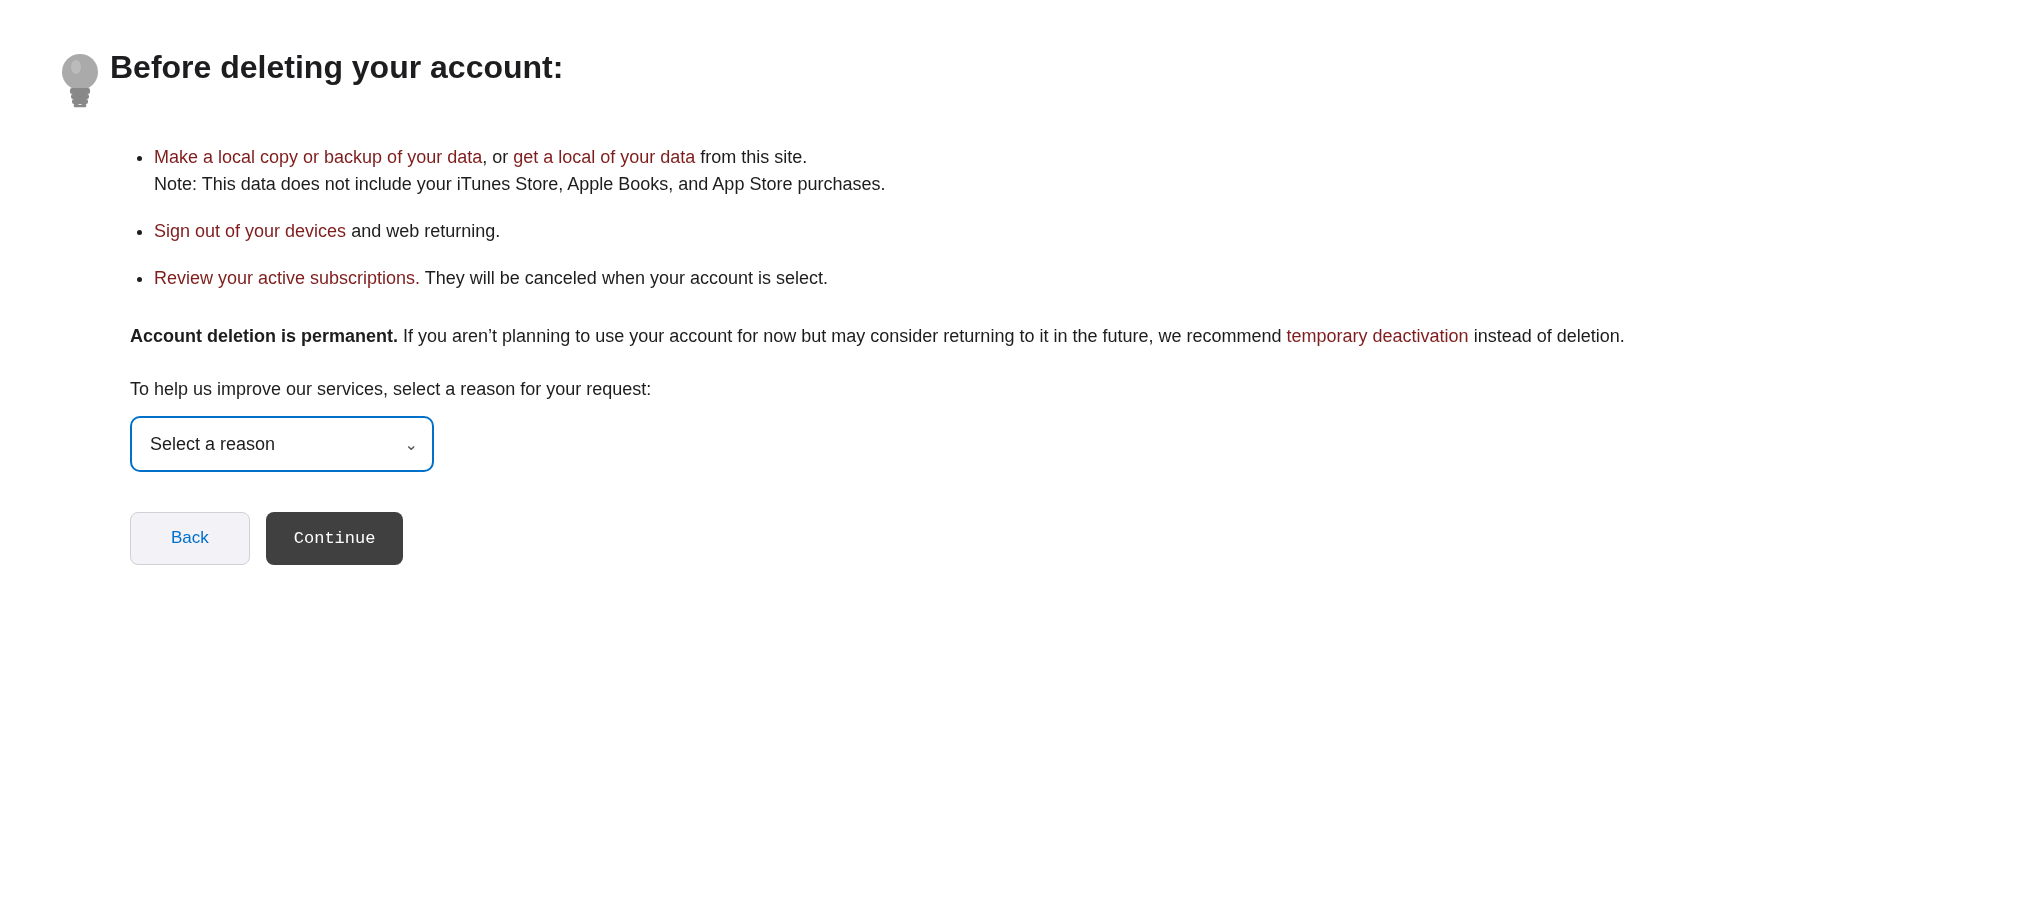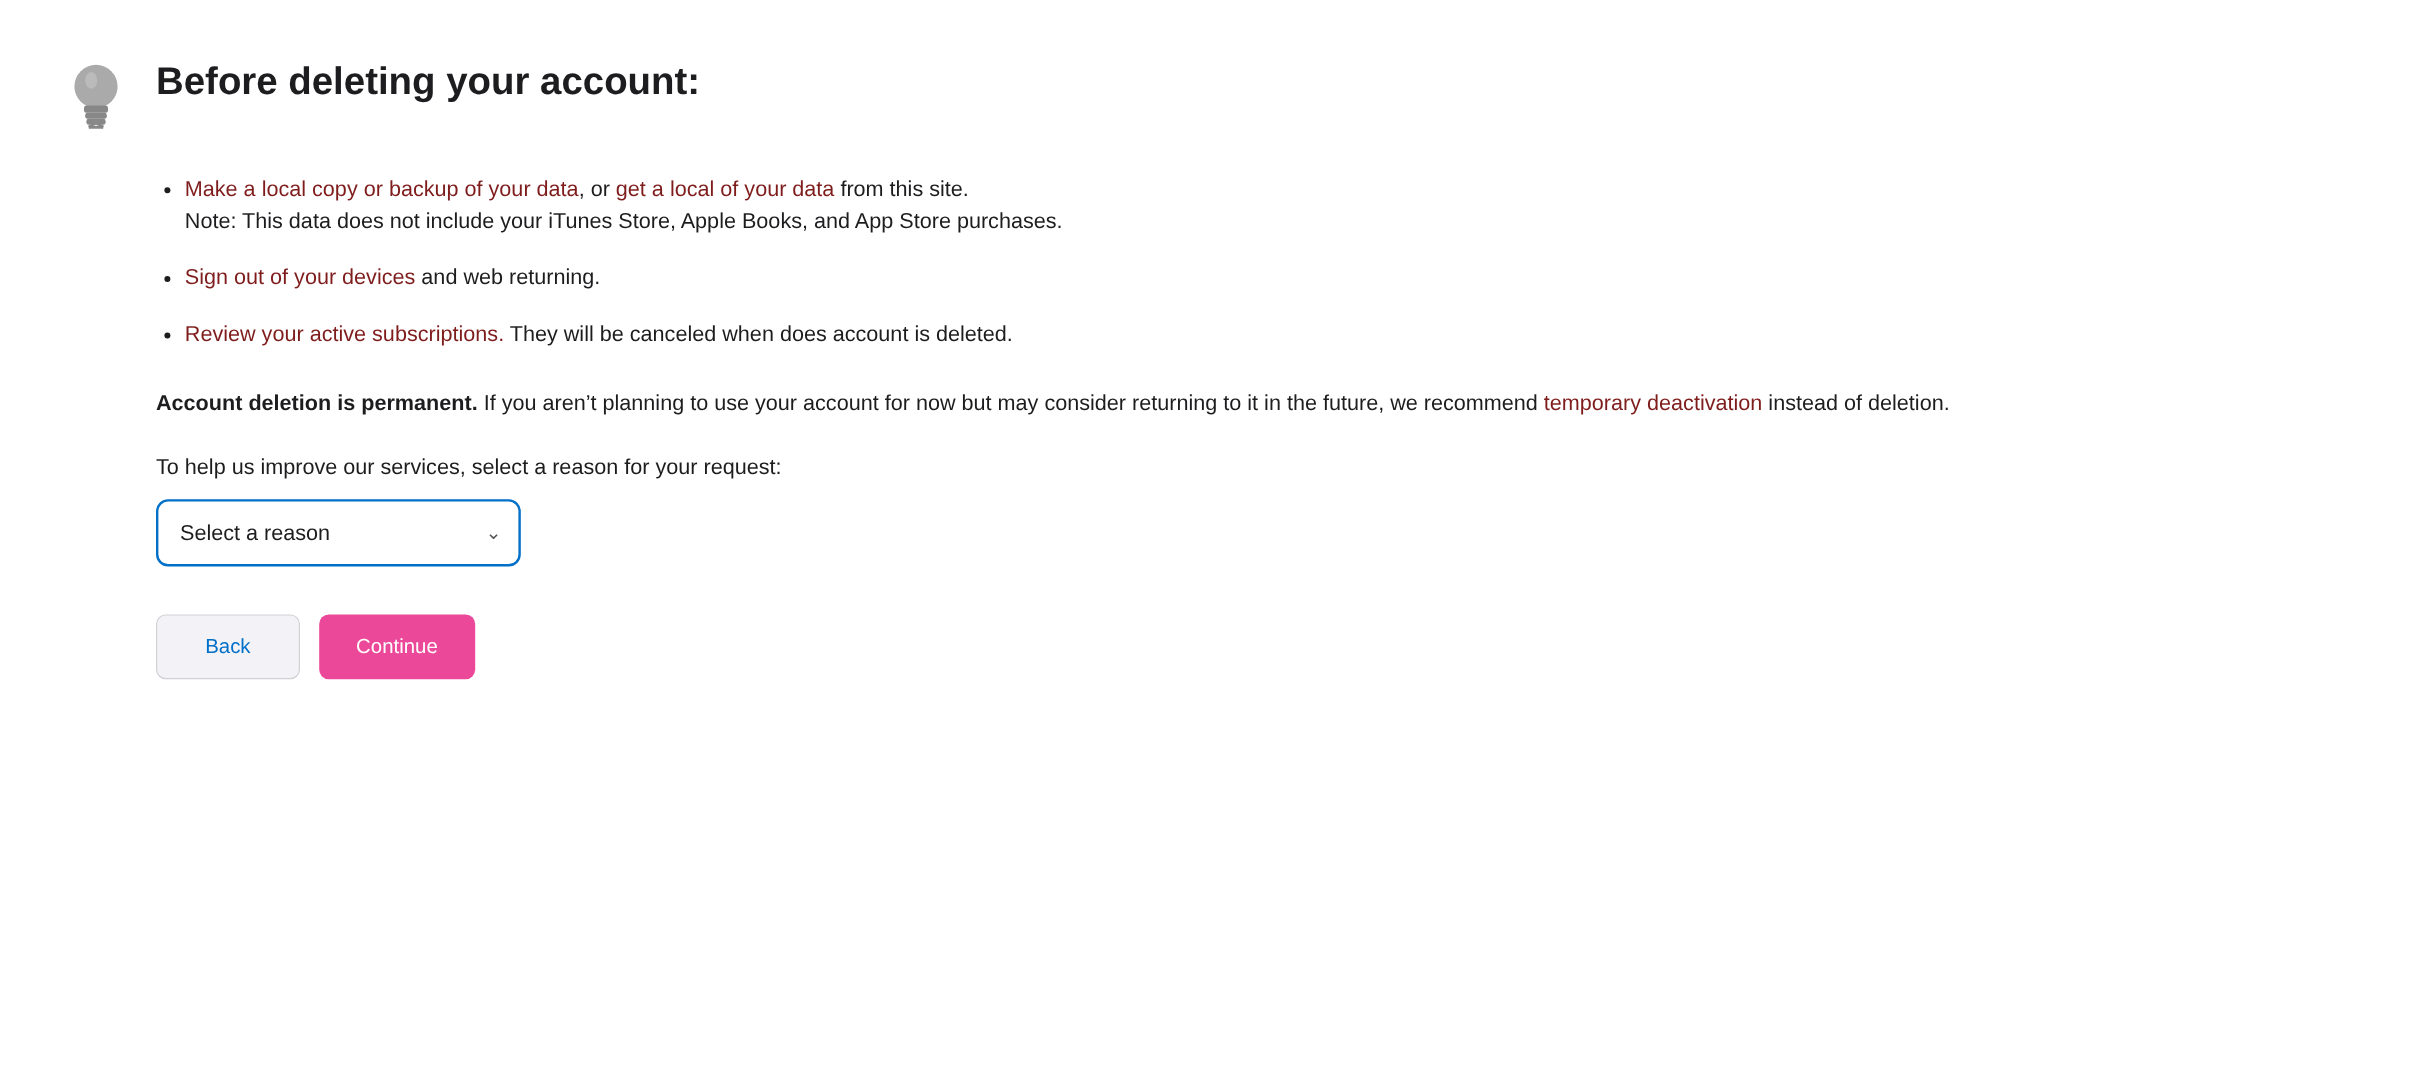--- a/index.html
+++ b/index.html
@@ -14,21 +14,20 @@
       background: #ffffff;
       color: #1d1d1f;
       padding: 40px 50px;
       min-height: 906px;
       max-width: 2028px;
     }
 
     .header-section {
       display: flex;
       align-items: flex-start;
-      gap: 20px;
       margin-bottom: 30px;
     }
 
     .lightbulb-icon {
       width: 60px;
       height: 70px;
       flex-shrink: 0;
       margin-top: 4px;
     }
 
@@ -130,25 +129,26 @@
       cursor: pointer;
       font-weight: 400;
       min-width: 100px;
     }
 
     .btn-continue {
       padding: 17px 28px;
       font-size: 17px;
       border-radius: 8px;
       border: none;
-      background: #ec4899;
+      background: #404040;
       color: #ffffff;
       cursor: not-allowed;
       font-weight: 500;
       min-width: 130px;
+      font-family: Liberation Mono, monospace;
     }
   </style>
 </head>
 <body>
 
 <div class="header-section">
   <div class="lightbulb-icon">
     <svg viewBox="0 0 60 80" xmlns="http://www.w3.org/2000/svg">
 
       <ellipse cx="30" cy="28" rx="18" ry="18" fill="#aaaaaa"></ellipse>
@@ -171,21 +171,21 @@
   <ul class="bullet-list">
     <li>
       <a class="link" href="#">Make a local copy or backup of your data</a><span>, or </span><a class="link" href="#">get a local of your data</a><span> from this site.</span>
       <br>
       <span class="note-bold">Note:</span><span> This data does not include your iTunes Store, Apple Books, and App Store purchases.</span>
     </li>
     <li>
       <a class="link" href="#">Sign out of your devices</a><span> and web returning.</span>
     </li>
     <li>
-      <a class="link" href="#">Review your active subscriptions.</a><span> They will be canceled when does account is deleted.</span>
+      <a class="link" href="#">Review your active subscriptions.</a><span> They will be canceled when your account is select.</span>
     </li>
   </ul>
 
   <p class="permanent-section">
     <strong>Account deletion is permanent.</strong><span> If you aren’t planning to use your account for now but may consider returning to it in the future, we recommend </span><a class="link" href="#">temporary deactivation</a><span> instead of deletion.</span>
   </p>
 
   <div class="reason-section">
     <p class="reason-label">To help us improve our services, select a reason for your request:</p>
     <div class="reason-select-wrapper">

